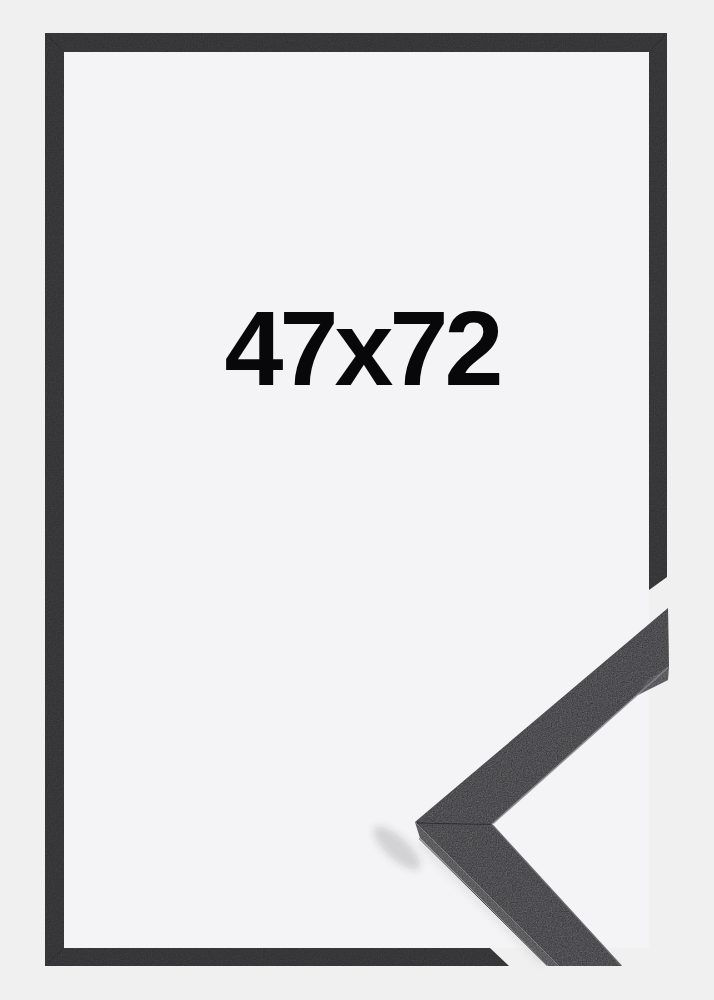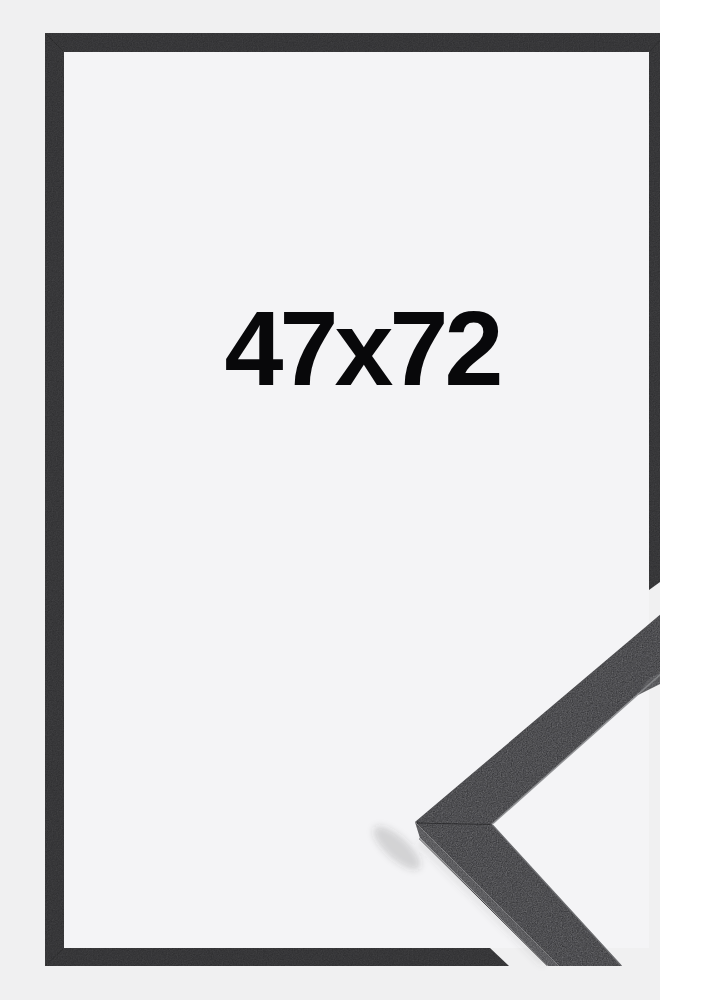--- a/index.html
+++ b/index.html
@@ -1,18 +1,18 @@
 <!DOCTYPE html>
 <html><head>
 <meta charset="utf-8">
 <style>
   html,body{margin:0;padding:0;}
   .stage{
     position:relative;
-    width:660px;height:1000px;
+    width:714px;height:1000px;
     overflow:hidden;
     background:#f0f0f1;
     font-family:"Liberation Sans", sans-serif;
   }
   .stage svg{position:absolute;left:0;top:0;display:block;}
   .size-label{
     position:absolute;
     left:0;top:295px;width:714px;
     text-align:center;
     transform:translateX(5px);

